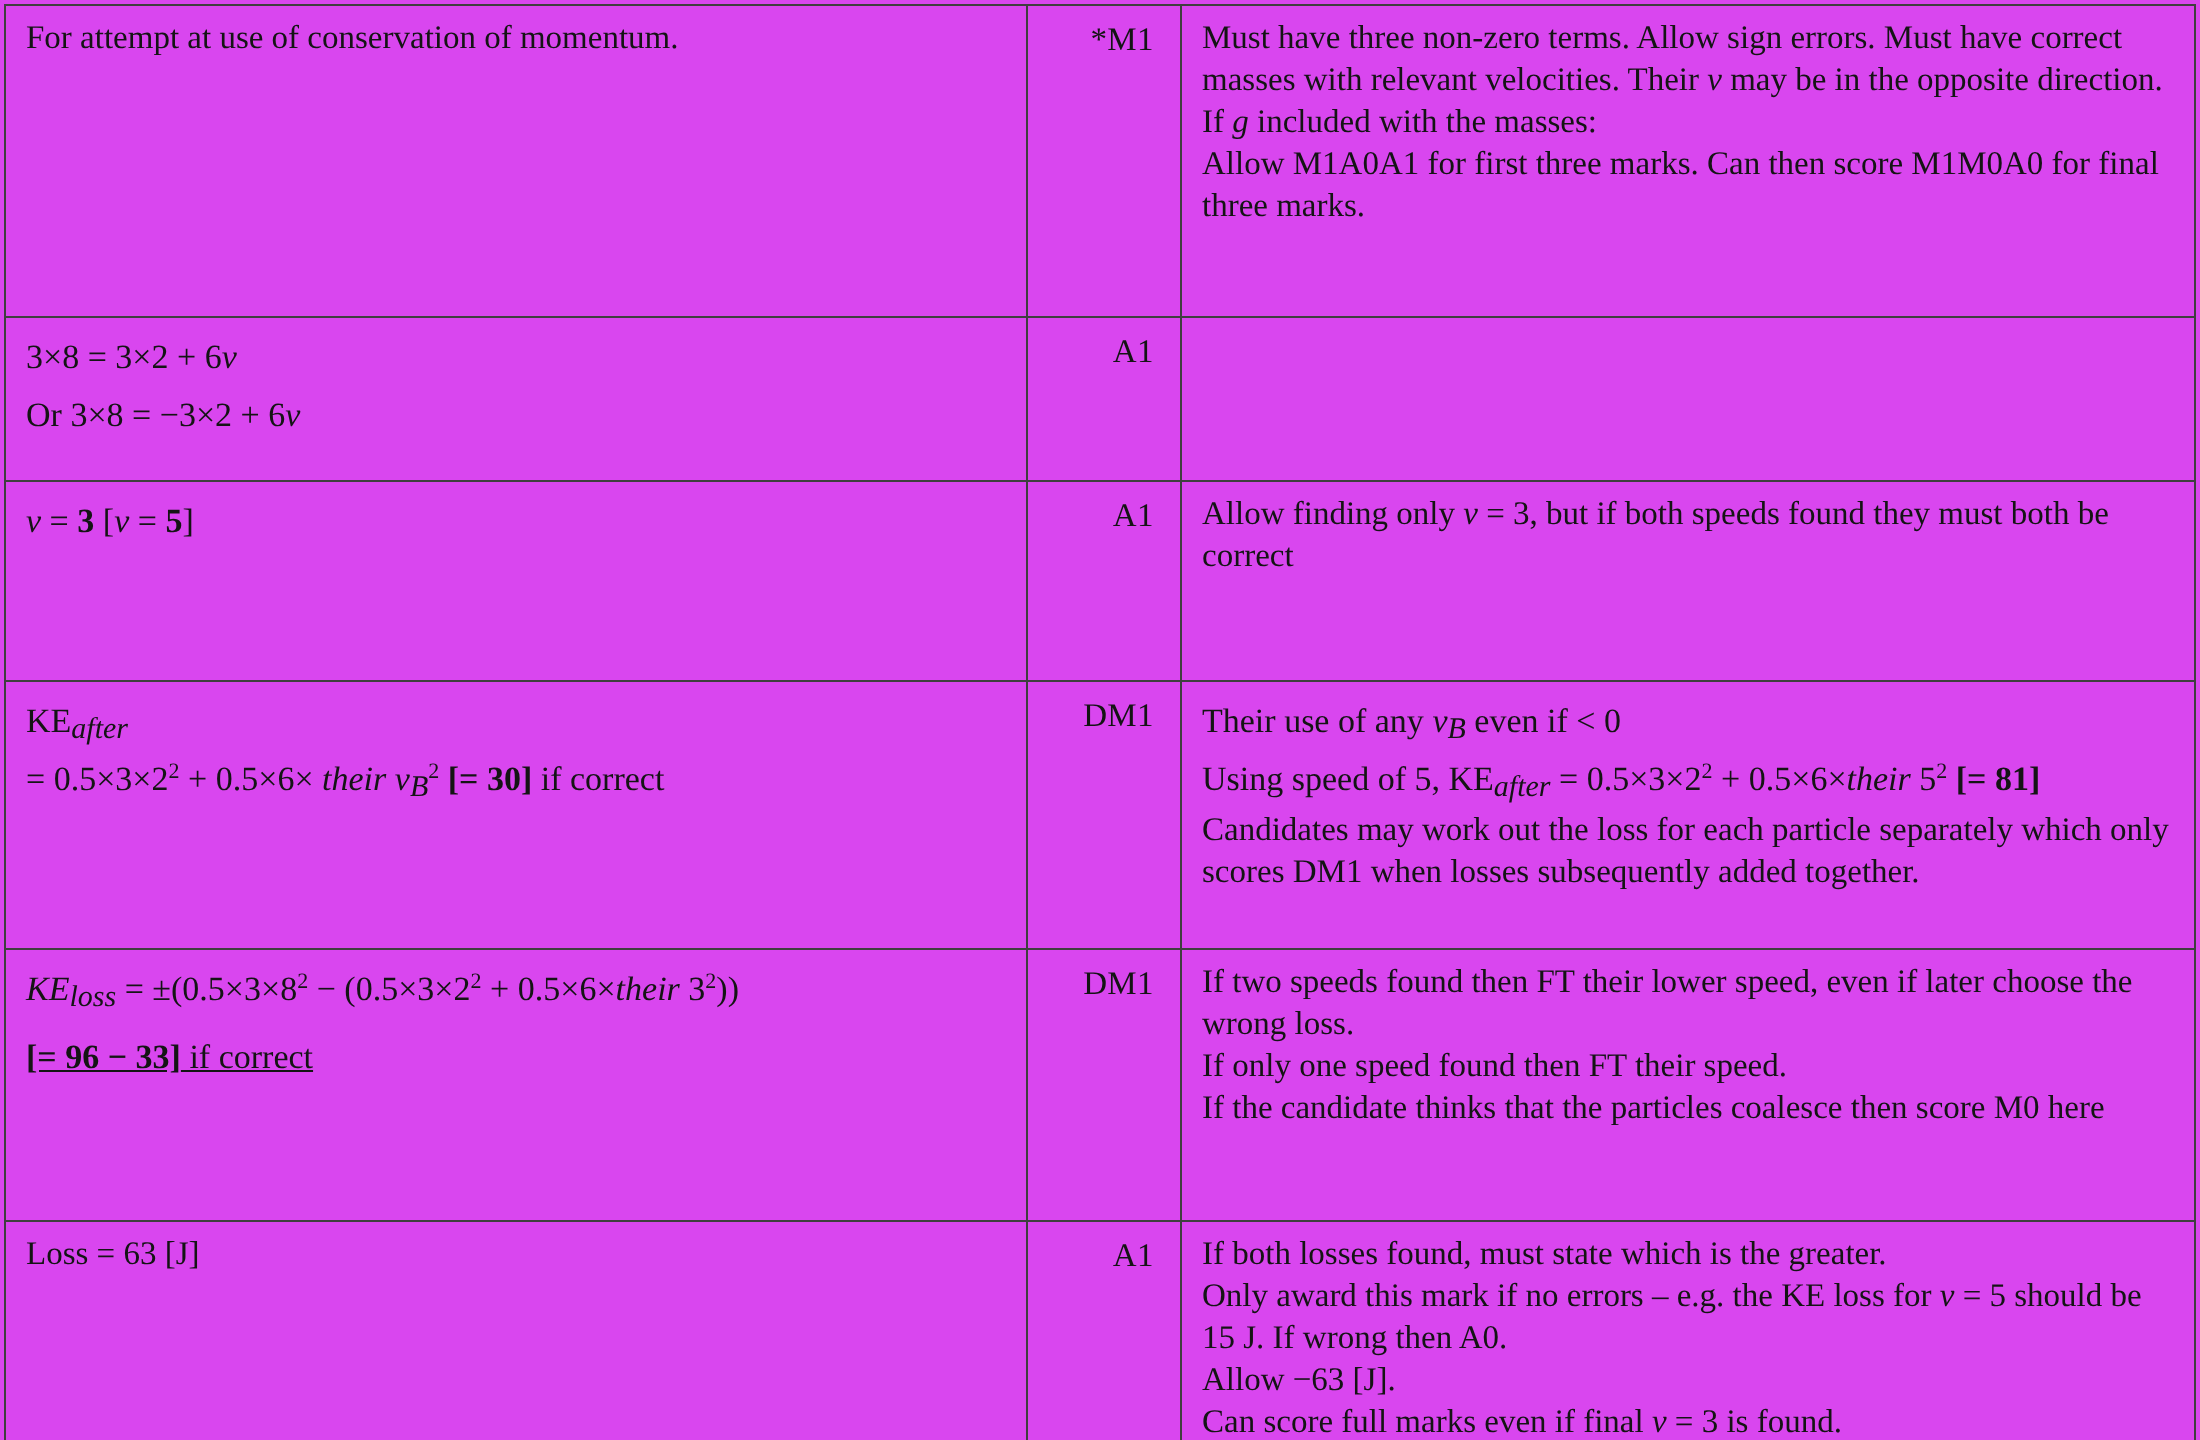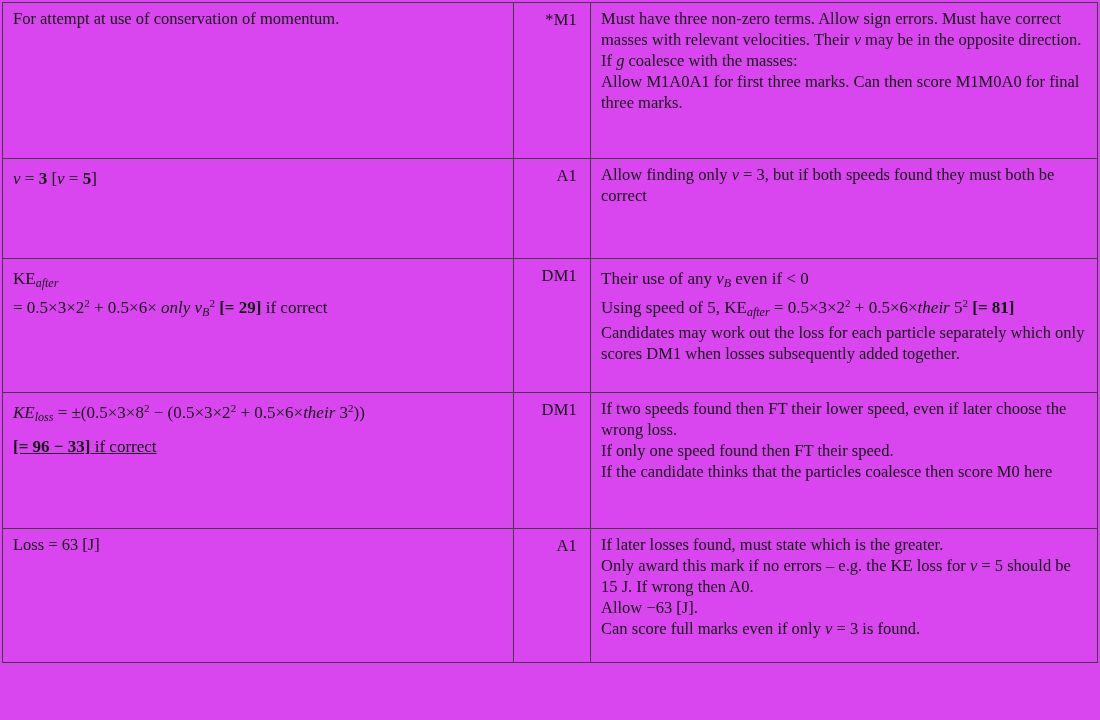--- a/index.html
+++ b/index.html
@@ -29,58 +29,66 @@
   tr.r5 td{height:123px;}
   td.mark{
     text-align:right;font-weight:normal;padding-right:13px;padding-top:6px;
     font-size:16.5px;letter-spacing:0.2px;
   }
   .line{min-height:21px;}
   .line.math{font-size:17px;line-height:29px;min-height:29px;}
   .line.spaced{margin-top:5px;text-decoration:underline;}
   .it{font-style:italic;}
   .bd{font-weight:bold;}
-  sub{font-size:12px;line-height:0;vertical-align:-3px;}
+  sub{font-size:15px;line-height:0;vertical-align:-3px;}
   sup{font-size:11px;line-height:0;vertical-align:6px;}
 </style>
 </head>
 <body>
 
 <div class="page">
   <table class="ms">
     <colgroup>
       <col class="c-ans">
       <col class="c-mark">
       <col class="c-guid">
     </colgroup>
     <tbody>
         <tr class="r0">
           <td class="answer">
             <div class="line"><span>For attempt at use of conservation of momentum.</span></div>
           </td>
           <td class="mark"><span>*M1</span></td>
           <td class="guidance">
             <div class="line"><span>Must have three non-zero terms. Allow sign errors. Must have correct masses with relevant velocities. Their </span><span class="it">v</span><span> may be in the opposite direction.</span></div>
-            <div class="line"><span>If </span><span class="it">g</span><span> coalesce with the masses:</span></div>
+            <div class="line"><span>If </span><span class="it">g</span><span> included with the masses:</span></div>
             <div class="line"><span>Allow M1A0A1 for first three marks. Can then score M1M0A0 for final three marks.</span></div>
           </td>
+        </tr>
+        <tr class="r1">
+          <td class="answer">
+            <div class="line math"><span>3×8 = 3×2 + 6</span><span class="it">v</span></div>
+            <div class="line math"><span>Or  3×8 = −3×2 + 6</span><span class="it">v</span></div>
+          </td>
+          <td class="mark"><span>A1</span></td>
+          <td class="guidance"></td>
         </tr>
         <tr class="r2">
           <td class="answer">
             <div class="line math"><span class="it">v</span><span> = </span><span class="bd">3</span><span>   [</span><span class="it">v</span><span> = </span><span class="bd">5</span><span>]</span></div>
           </td>
           <td class="mark"><span>A1</span></td>
           <td class="guidance">
             <div class="line"><span>Allow finding only </span><span class="it">v</span><span> = 3, but if both speeds found they must both be correct</span></div>
           </td>
         </tr>
         <tr class="r3">
           <td class="answer">
             <div class="line math"><span>KE</span><sub class="it">after</sub></div>
-            <div class="line math"><span>= 0.5×3×2</span><sup>2</sup><span> + 0.5×6× </span><span class="it">only v</span><sub class="it">B</sub><sup>2</sup><span>   </span><span class="bd">[= 29]</span><span> if correct</span></div>
+            <div class="line math"><span>= 0.5×3×2</span><sup>2</sup><span> + 0.5×6× </span><span class="it">their v</span><sub class="it">B</sub><sup>2</sup><span>   </span><span class="bd">[= 30]</span><span> if correct</span></div>
           </td>
           <td class="mark"><span>DM1</span></td>
           <td class="guidance">
             <div class="line math"><span>Their use of any </span><span class="it">v</span><sub class="it">B</sub><span> even if &lt; 0</span></div>
             <div class="line math"><span>Using speed of 5,    KE</span><sub class="it">after</sub><span> = 0.5×3×2</span><sup>2</sup><span> + 0.5×6×</span><span class="it">their</span><span> 5</span><sup>2</sup><span>   </span><span class="bd">[= 81]</span></div>
             <div class="line"><span>Candidates may work out the loss for each particle separately which only scores DM1 when losses subsequently added together.</span></div>
           </td>
         </tr>
         <tr class="r4">
           <td class="answer">
@@ -93,21 +101,21 @@
             <div class="line"><span>If only one speed found then FT their speed.</span></div>
             <div class="line"><span>If the candidate thinks that the particles coalesce then score M0 here</span></div>
           </td>
         </tr>
         <tr class="r5">
           <td class="answer">
             <div class="line"><span>Loss = 63 [J]</span></div>
           </td>
           <td class="mark"><span>A1</span></td>
           <td class="guidance">
-            <div class="line"><span>If later losses found, must state which is the greater.</span></div>
+            <div class="line"><span>If both losses found, must state which is the greater.</span></div>
             <div class="line"><span>Only award this mark if no errors – e.g. the KE loss for </span><span class="it">v</span><span> = 5 should be 15 J. If wrong then A0.</span></div>
             <div class="line"><span>Allow −63 [J].</span></div>
-            <div class="line"><span>Can score full marks even if only </span><span class="it">v</span><span> = 3 is found.</span></div>
+            <div class="line"><span>Can score full marks even if final </span><span class="it">v</span><span> = 3 is found.</span></div>
           </td>
         </tr>
       </tbody>
   </table>
 </div>
 
 </body></html>

